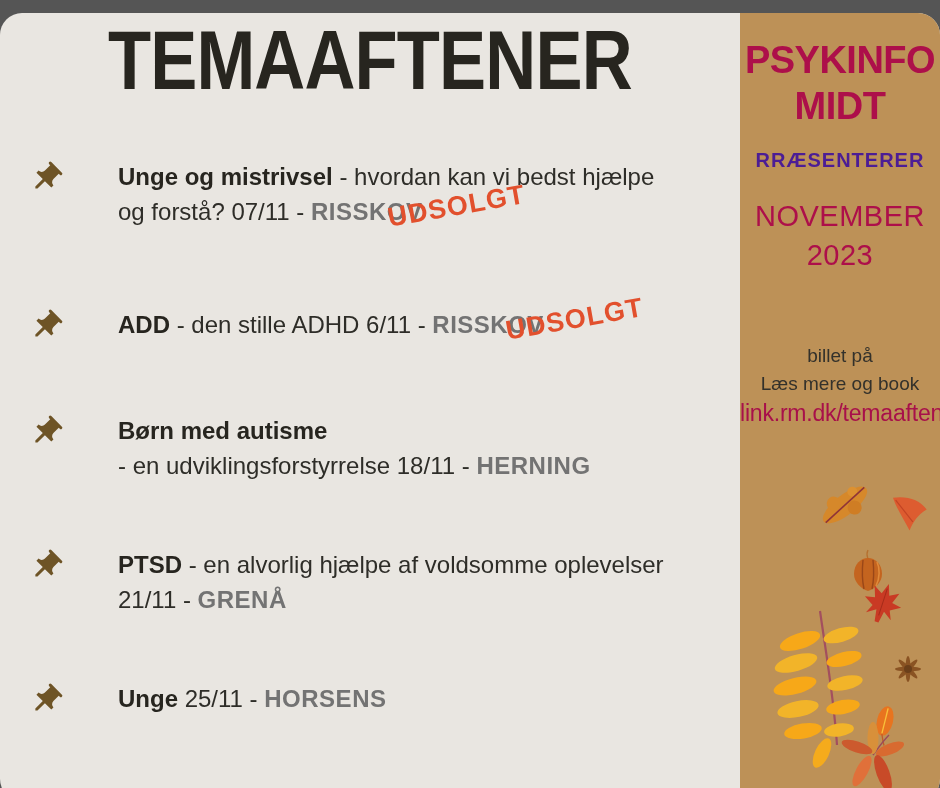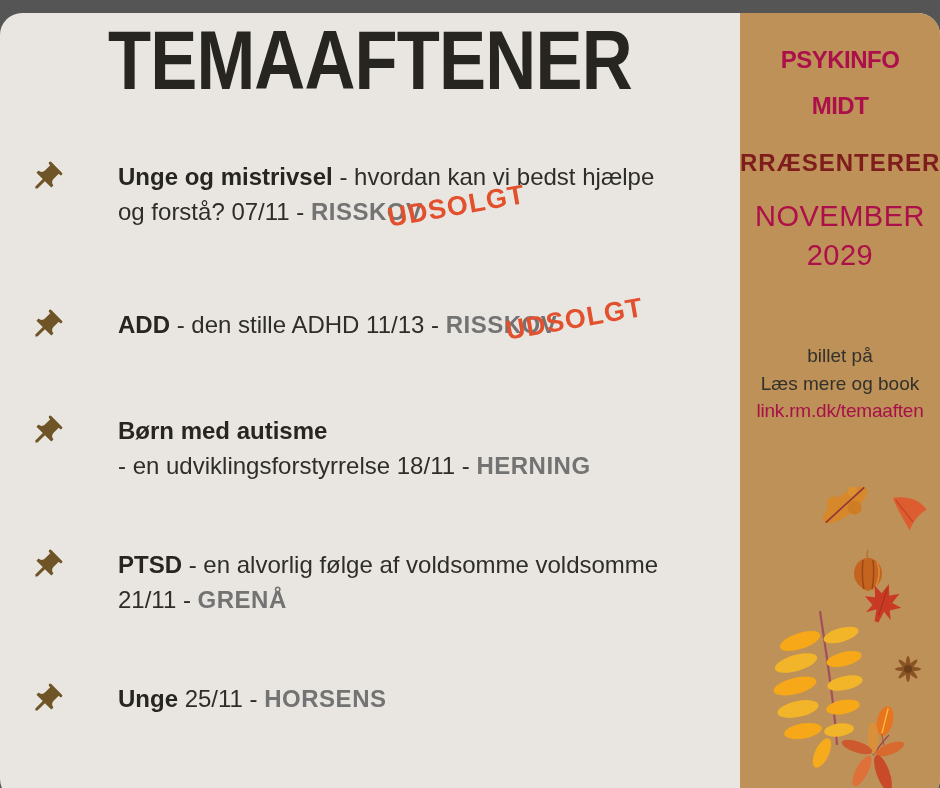--- a/index.html
+++ b/index.html
@@ -39,40 +39,40 @@
   .soldout-1 { left: 388px; top: 190px; }
   .soldout-2 { left: 506px; top: 303px; }
   
   .sidebar {
     position: absolute; left: 740px; top: 0; width: 200px; height: 788px;
     background: #bd9157;
   }
   .sidebar .centered { position: absolute; left: 0; width: 200px; text-align: center; }
   .brand {
     top: 24px;
-    font-size: 24px; font-weight: 700; color: #ad0f4a;
+    font-size: 38px; font-weight: 700; color: #ad0f4a;
     line-height: 46px; letter-spacing: -0.5px;
   }
   .presents {
     top: 136px;
-    font-size: 24px; font-weight: 700; color: #7f1d1d;
+    font-size: 20px; font-weight: 700; color: #4c1d95;
     letter-spacing: 1px;
   }
   .month {
     top: 184px;
     font-size: 29px; font-weight: 400; color: #ad0f4a;
     line-height: 39px; letter-spacing: 0.5px;
   }
   .cta {
     top: 329px;
     font-size: 19px; color: #33312b; line-height: 28px;
   }
   .booking-link {
     top: 387px;
-    font-size: 19px; color: #a8104a; letter-spacing: -0.2px;
+    font-size: 23px; color: #a8104a; letter-spacing: -0.2px;
   }
   .leaves { position: absolute; left: 740px; top: 440px; }
 </style>
 </head>
 <body>
 
 <div class="poster">
 
   <div class="title-wrap">
     <div class="title">TEMAAFTENER</div>
@@ -91,21 +91,21 @@
   </div>
   <div class="soldout soldout-1">UDSOLGT</div>
 
   <div class="event" style="top:294px">
     <div class="pin">
       <svg viewBox="0 0 24 24" width="36" height="36">
           <path transform="rotate(45 12 12)" d="M16 9V4h1a1 1 0 0 0 0-2H7a1 1 0 0 0 0 2h1v5c0 1.66-1.34 3-3 3v2h5.97v7l1 1 1-1v-7H19v-2c-1.66 0-3-1.34-3-3z" fill="#6e5426"></path>
         </svg>
     </div>
     <div class="event-text">
-      <div><span class="b">ADD</span><span> - den stille ADHD 11/13 - </span><span class="loc">RISSKOV</span></div>
+      <div><span class="b">ADD</span><span> - den stille ADHD 6/11 - </span><span class="loc">RISSKOV</span></div>
     </div>
   </div>
   <div class="soldout soldout-2">UDSOLGT</div>
 
   <div class="event" style="top:400px">
     <div class="pin">
       <svg viewBox="0 0 24 24" width="36" height="36">
           <path transform="rotate(45 12 12)" d="M16 9V4h1a1 1 0 0 0 0-2H7a1 1 0 0 0 0 2h1v5c0 1.66-1.34 3-3 3v2h5.97v7l1 1 1-1v-7H19v-2c-1.66 0-3-1.34-3-3z" fill="#6e5426"></path>
         </svg>
     </div>
@@ -115,21 +115,21 @@
     </div>
   </div>
 
   <div class="event" style="top:534px">
     <div class="pin">
       <svg viewBox="0 0 24 24" width="36" height="36">
           <path transform="rotate(45 12 12)" d="M16 9V4h1a1 1 0 0 0 0-2H7a1 1 0 0 0 0 2h1v5c0 1.66-1.34 3-3 3v2h5.97v7l1 1 1-1v-7H19v-2c-1.66 0-3-1.34-3-3z" fill="#6e5426"></path>
         </svg>
     </div>
     <div class="event-text">
-      <div><span class="b">PTSD</span><span> - en alvorlig følge af voldsomme voldsomme</span></div>
+      <div><span class="b">PTSD</span><span> - en alvorlig hjælpe af voldsomme oplevelser</span></div>
       <div><span>21/11 - </span><span class="loc">GRENÅ</span></div>
     </div>
   </div>
 
   <div class="event" style="top:668px">
     <div class="pin">
       <svg viewBox="0 0 24 24" width="36" height="36">
           <path transform="rotate(45 12 12)" d="M16 9V4h1a1 1 0 0 0 0-2H7a1 1 0 0 0 0 2h1v5c0 1.66-1.34 3-3 3v2h5.97v7l1 1 1-1v-7H19v-2c-1.66 0-3-1.34-3-3z" fill="#6e5426"></path>
         </svg>
     </div>
@@ -139,21 +139,21 @@
   </div>
 
   <div class="sidebar">
     <div class="centered brand">
       <div>PSYKINFO</div>
       <div>MIDT</div>
     </div>
     <div class="centered presents">RRÆSENTERER</div>
     <div class="centered month">
       <div>NOVEMBER</div>
-      <div>2029</div>
+      <div>2023</div>
     </div>
     <div class="centered cta">
       <div>billet på</div>
       <div>Læs mere og book</div>
     </div>
     <div class="centered booking-link">link.rm.dk/temaaften</div>
   </div>
 
   <svg class="leaves" width="200" height="348" viewBox="0 0 200 348">
 

